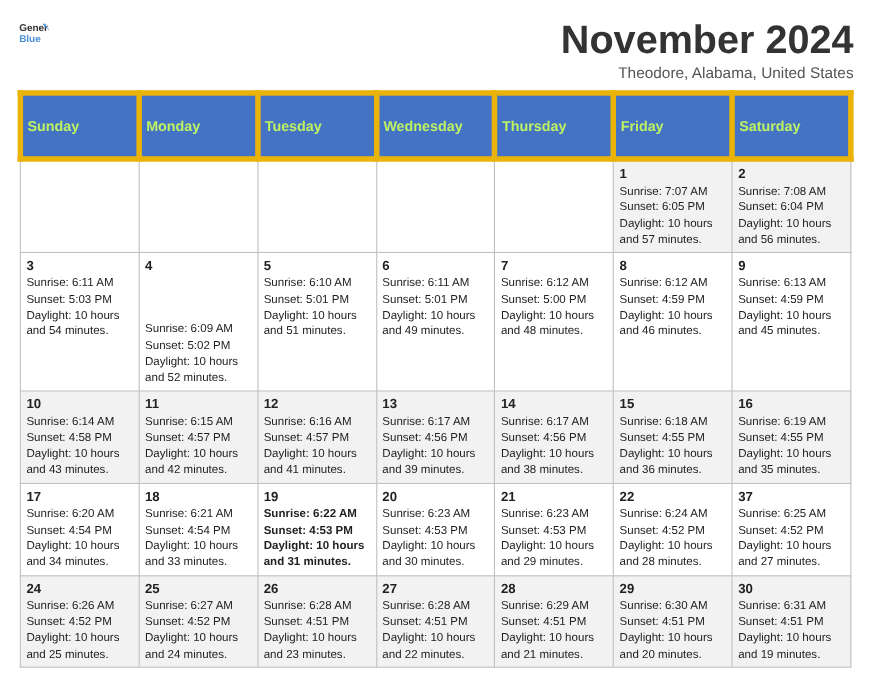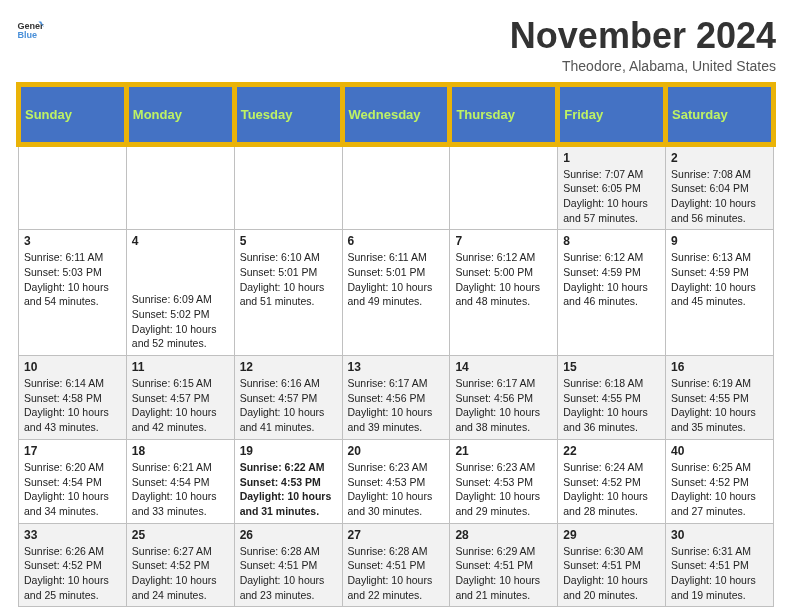--- a/index.html
+++ b/index.html
@@ -248,29 +248,29 @@
 Sunset: 4:53 PM
 Daylight: 10 hours and 29 minutes.</div>
         </td>
         <td>
           <span class="day-number">22</span>
           <div class="day-info" style="white-space: pre-line;">Sunrise: 6:24 AM
 Sunset: 4:52 PM
 Daylight: 10 hours and 28 minutes.</div>
         </td>
         <td>
-          <span class="day-number">40</span>
+          <span class="day-number">37</span>
           <div class="day-info" style="white-space: pre-line;">Sunrise: 6:25 AM
 Sunset: 4:52 PM
 Daylight: 10 hours and 27 minutes.</div>
         </td>
       </tr>
       <tr>
         <td>
-          <span class="day-number">33</span>
+          <span class="day-number">24</span>
           <div class="day-info" style="white-space: pre-line;">Sunrise: 6:26 AM
 Sunset: 4:52 PM
 Daylight: 10 hours and 25 minutes.</div>
         </td>
         <td>
           <span class="day-number">25</span>
           <div class="day-info" style="white-space: pre-line;">Sunrise: 6:27 AM
 Sunset: 4:52 PM
 Daylight: 10 hours and 24 minutes.</div>
         </td>

